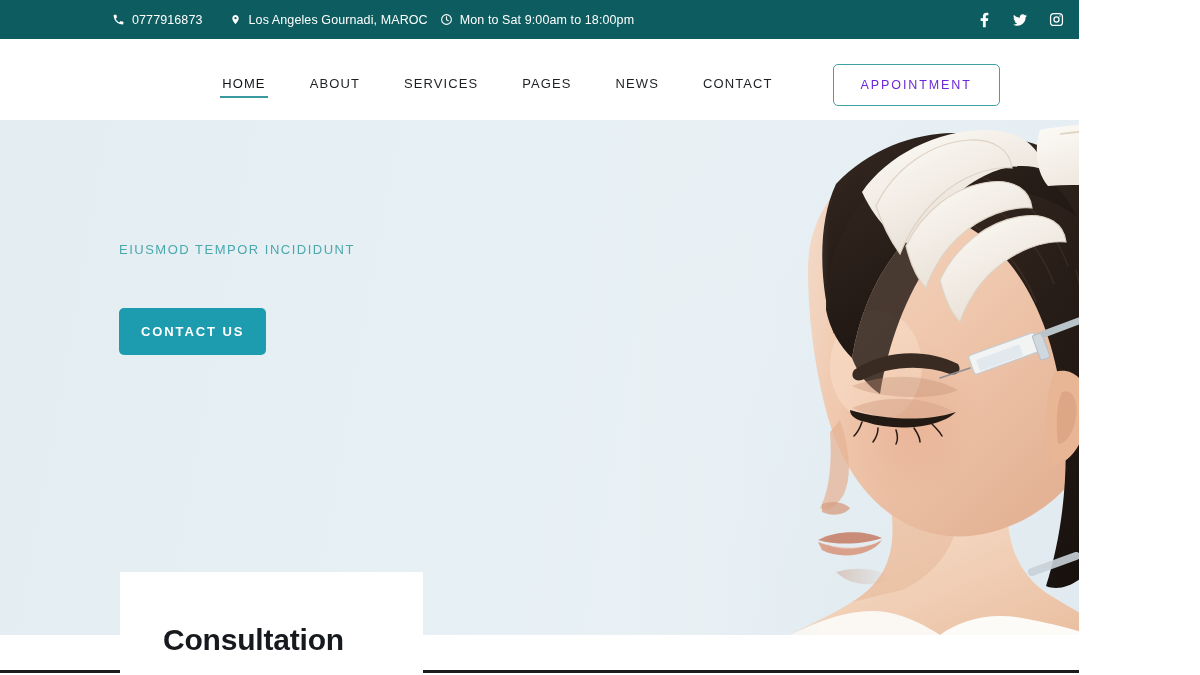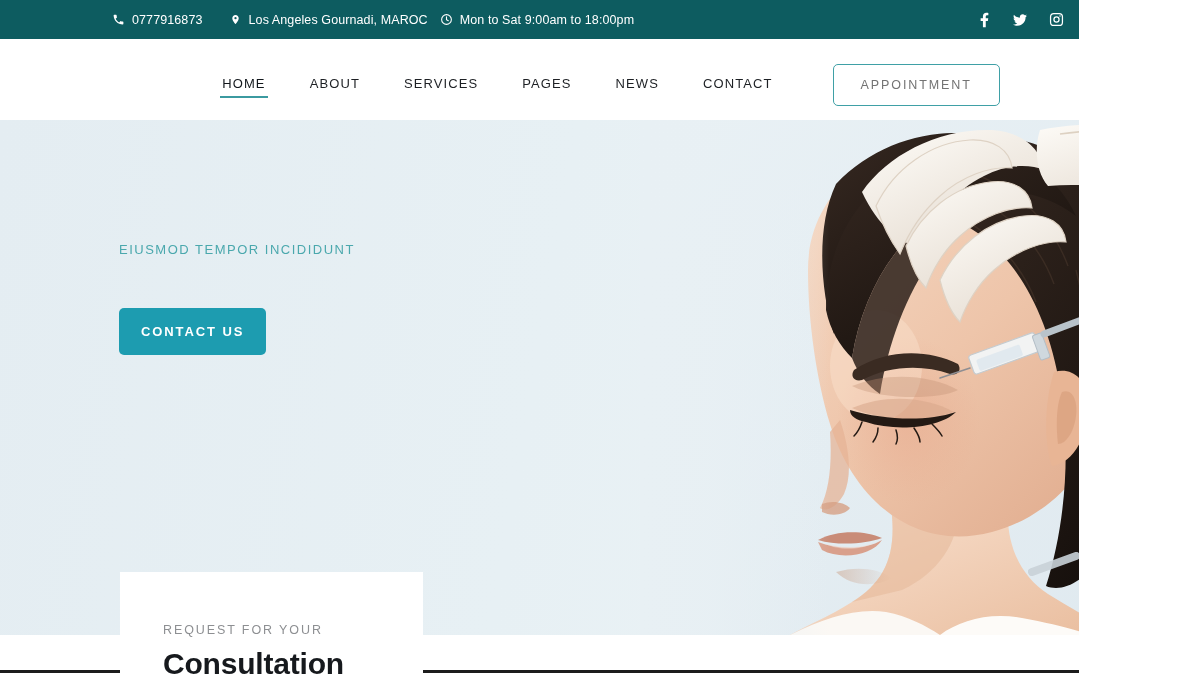--- a/index.html
+++ b/index.html
@@ -33,21 +33,21 @@
   .nav-item {
     position:relative; font-size:13px; letter-spacing:1.1px; color:#1d2024;
     margin:0 20px; padding:4px 2px 7px 2px; cursor:pointer; text-transform:uppercase;
   }
   .nav-item.active { color:#12171c; }
   .nav-item.active::after {
     content:""; position:absolute; left:0; right:0; bottom:0; height:2px; background:#3b9aa0;
   }
   .appt-btn {
     margin-left:38px; border:1px solid #3fa0a6; border-radius:5px;
-    padding:13px 27px; font-size:12.5px; letter-spacing:1.9px; color:#737373;
+    padding:13px 27px; font-size:12.5px; letter-spacing:1.9px; color:#6d28d9;
     background:transparent; cursor:pointer; text-transform:uppercase;
     font-family:"Liberation Sans", sans-serif;
   }
 
   
   .hero {
     position:absolute; top:120px; left:0; width:1200px; height:515px;
     background:linear-gradient(100deg,#e4edf2 0%,#e7f0f4 45%,#eaf2f5 70%,#edf3f6 100%);
     overflow:hidden;
   }
@@ -305,20 +305,19 @@
       <div class="hero-fade"></div>
     </div>
 
     <div class="hero-copy">
       <div class="eyebrow">EIUSMOD TEMPOR INCIDIDUNT</div>
       <button class="cta">CONTACT US</button>
     </div>
   </div>
 
   <div class="consult-card">
-    <div class="consult-sub">REQUEST FOR YOUR</div>
     <div class="consult-title">Consultation</div>
   </div>
 
   <div class="below"></div>
   <div class="bottom-rule"></div>
 
 </div>
 
 </body></html>

